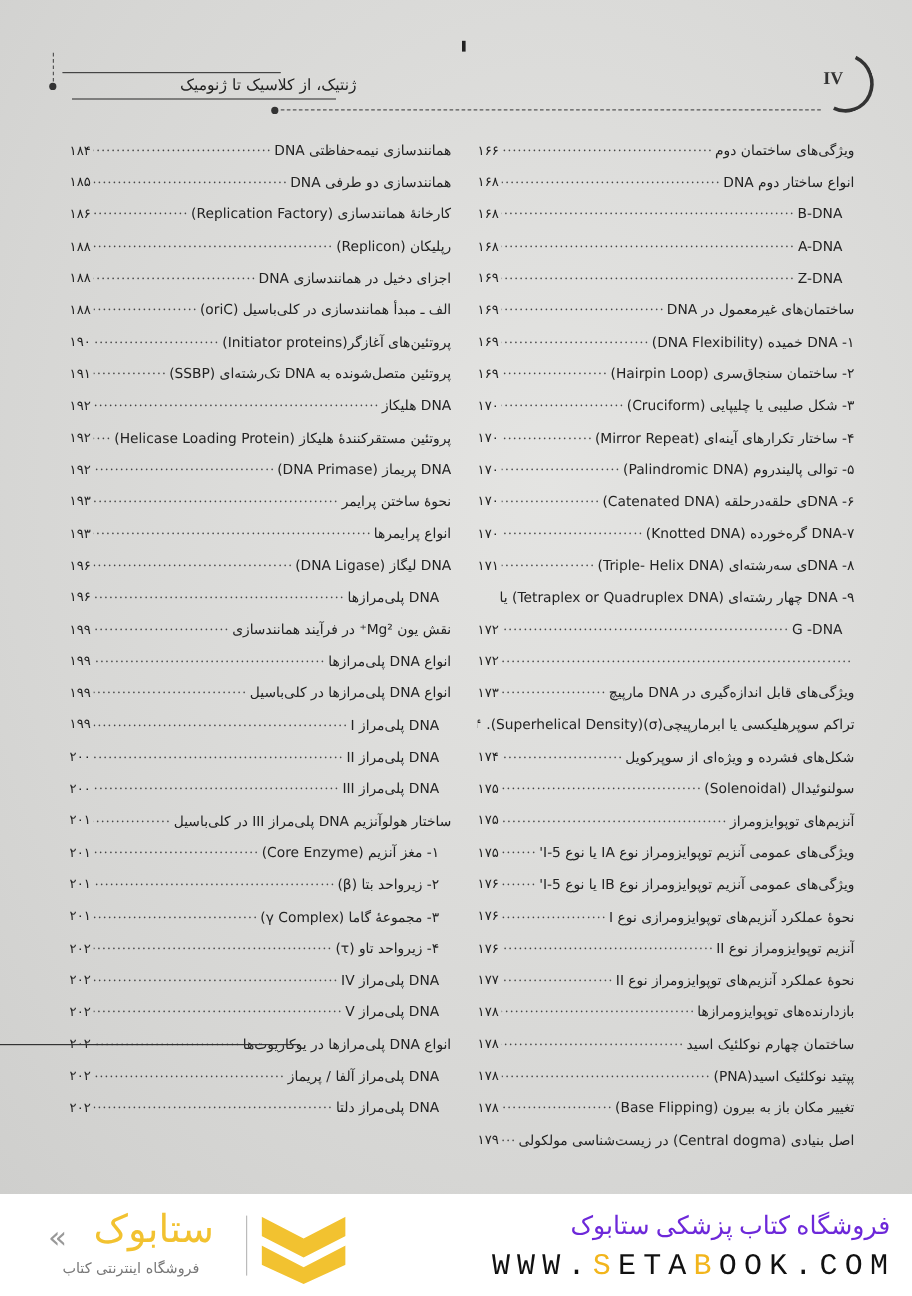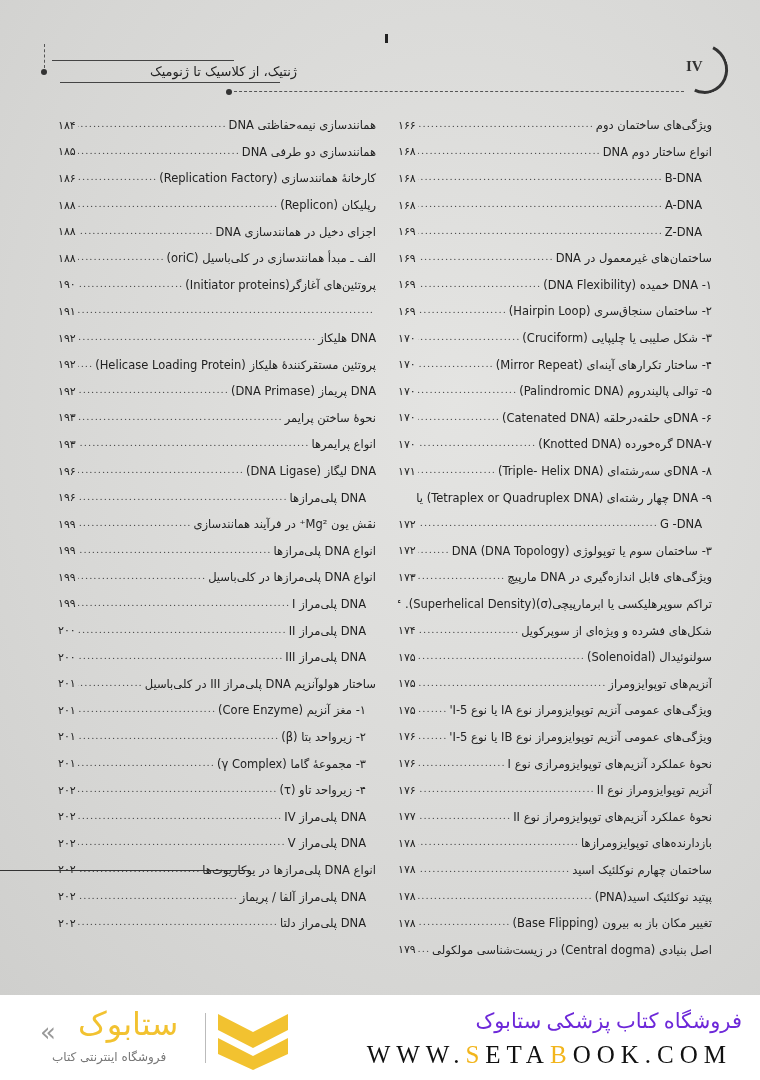--- a/index.html
+++ b/index.html
@@ -50,21 +50,21 @@
   .row.chapter {
     background:#bdbdbb; font-weight:bold;
   }
   .row.chapter .title, .row.chapter .pg { font-weight:bold; font-size:12px; }
   .row.chapter .dots { flex:0 0 58px; }
   .strike-line { position:absolute; left:0; top:870px; width:250px; border-top:1.5px solid #333; }
 
   
   .footer { position:absolute; left:0; top:995px; width:760px; height:85px; background:#ffffff; }
   .footer-fa { position:absolute; right:18px; top:14px; font-size:21px; direction:rtl; color:#6d28d9; font-family:Liberation Serif, serif; }
-  .footer-url { position:absolute; right:28px; top:46px; font-size:25px; letter-spacing:6px; color:#111; font-family:Liberation Serif, serif;margin-left:47px; }
+  .footer-url { position:absolute; right:14px; top:46px; font-size:25px; letter-spacing:6px; color:#111; font-family:Liberation Mono, monospace;margin-left:47px; }
   .footer-url .hl { color:#f2b51c; }
   .logo-chev { position:absolute; left:218px; top:15px; width:70px; height:60px; }
   .logo-sep { position:absolute; left:205px; top:18px; height:50px; border-left:1.5px solid #bbb; }
   .logo-word { position:absolute; left:40px; top:10px; font-size:32px; font-weight:normal; color:#f2c230; font-family:"DejaVu Sans", sans-serif; }
   .logo-arrows { position:absolute; left:40px; top:22px; font-size:26px; color:#999; font-family:"DejaVu Sans", sans-serif; }
   .logo-sub { position:absolute; left:52px; top:55px; font-size:12px; color:#777; direction:rtl; font-family:"DejaVu Sans", sans-serif; }
 </style>
 </head>
 <body>
 
@@ -154,21 +154,20 @@
       <div class="row">
         <span class="title">۹- DNA چهار رشته‌ای (Tetraplex or Quadruplex DNA) یا</span>
         <span class="pg"></span>
       </div>
       <div class="row indent">
         <span class="title">G -DNA</span>
         <span class="dots"></span>
         <span class="pg">۱۷۲</span>
       </div>
       <div class="row">
-        <span class="title">۳- ساختمان سوم یا توپولوژی DNA (DNA Topology)</span>
         <span class="dots"></span>
         <span class="pg">۱۷۲</span>
       </div>
       <div class="row">
         <span class="title">ویژگی‌های قابل اندازه‌گیری در DNA مارپیچ</span>
         <span class="dots"></span>
         <span class="pg">۱۷۳</span>
       </div>
       <div class="row">
         <span class="title">تراکم سوپرهلیکسی یا ابرمارپیچی(σ)(Superhelical Density).</span>
@@ -271,20 +270,21 @@
         <span class="title">الف ـ مبدأ همانندسازی در کلی‌باسیل (oriC)</span>
         <span class="dots"></span>
         <span class="pg">۱۸۸</span>
       </div>
       <div class="row">
         <span class="title">پروتئین‌های آغازگر(Initiator proteins)</span>
         <span class="dots"></span>
         <span class="pg">۱۹۰</span>
       </div>
       <div class="row">
+        <span class="title">پروتئین متصل‌شونده به DNA تک‌رشته‌ای (SSBP)</span>
         <span class="dots"></span>
         <span class="pg">۱۹۱</span>
       </div>
       <div class="row">
         <span class="title">DNA هلیکاز</span>
         <span class="dots"></span>
         <span class="pg">۱۹۲</span>
       </div>
       <div class="row">
         <span class="title">پروتئین مستقرکنندهٔ هلیکاز (Helicase Loading Protein)</span>

